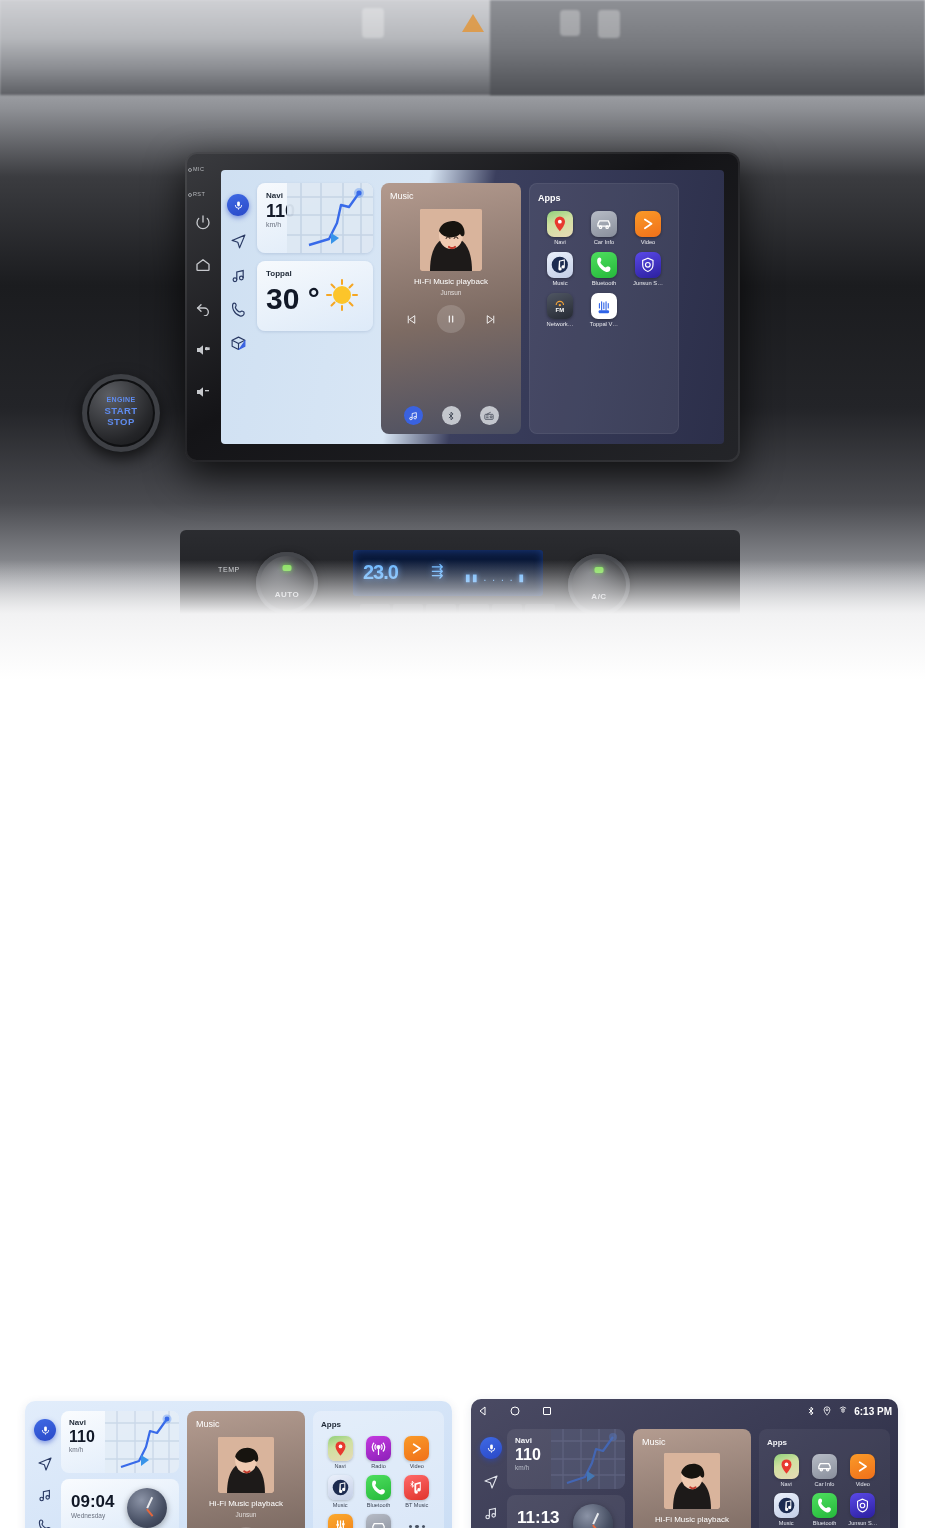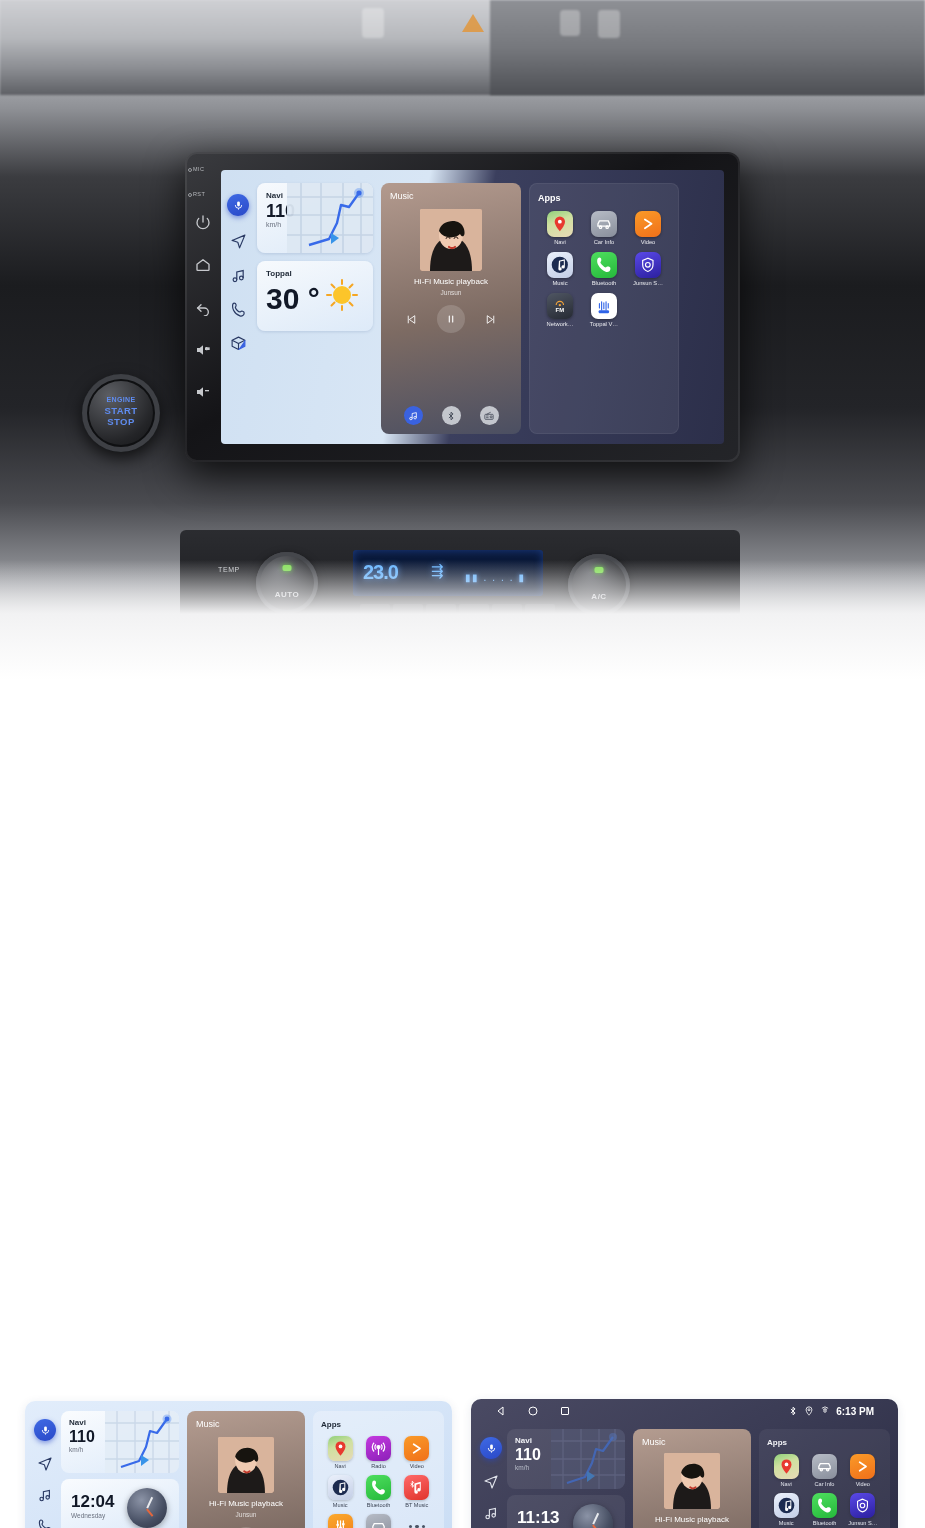--- a/index.html
+++ b/index.html
@@ -106,21 +106,21 @@
 
   
   .grid{position:absolute;left:0;top:680px;width:925px;height:848px;padding:0;}
   .panel{position:absolute;border-radius:10px;overflow:hidden;box-shadow:0 2px 10px rgba(40,60,100,.10);}
   .p-light{background:linear-gradient(160deg,#e2edfb 0%,#d3e3f7 45%,#c2d8f2 100%);}
   .p-dark{background:linear-gradient(150deg,#4a4a63 0%,#3b3c55 40%,#2f3048 70%,#353550 100%);}
 
   .pl1{left:25px;top:721px;width:427px;height:245px;}
   .pd1{left:471px;top:719px;width:427px;height:250px;}
 
-  .statusbar{height:24px;display:flex;padding:0 24px;color:#fff;}
+  .statusbar{height:24px;display:flex;padding:0 6px;color:#fff;}
   .sb-nav{display:flex;gap:20px;align-items:center;}
   .sb-nav svg{width:12px;height:12px;}
   .sb-right{margin-left:auto;display:flex;align-items:center;gap:6px;}
   .sb-right svg{width:10px;height:10px;}
   .sb-time{font-size:10px;font-weight:bold;}
 
   .home{display:flex;padding:6px 8px 8px 4px;height:calc(100% - 24px);}
   .home.nobar{height:100%;padding-top:10px;}
   .hs-rail{width:32px;display:flex;flex-direction:column;align-items:center;gap:15px;padding-top:8px;}
   .hs-rail .sb-ic{width:16px;height:16px;}
@@ -505,21 +505,21 @@
               <path d="M62 8 52 22 45 20 41 36 34 50 16 56" fill="none" stroke="#2f63e8" stroke-width="2.2" stroke-linejoin="round"></path>
               <circle cx="62" cy="8" r="4.5" fill="#3a7bf0" opacity=".35"></circle>
                 <circle cx="62" cy="8" r="2.4" fill="#2f63e8"></circle>
               <path d="M36 44 44 49 36 55z" fill="#2f8fe8"></path>
               </svg>
             <div class="c-title">Navi</div>
             <div class="c-val" style="font-size:16px;margin-top:1px;">110</div>
             <div class="c-sub">km/h</div>
           </div>
           <div class="card" style="height:58px;padding:13px 10px;">
-            <div class="c-val" style="font-size:17px;">12:04</div>
+            <div class="c-val" style="font-size:17px;">09:04</div>
             <div class="c-sub">Wednesday</div>
             <div class="clock-face"></div>
           </div>
 
         </div>
 
         <div class="col-b" style="background:linear-gradient(170deg,#b49c90,#7e6c64 55%,#4c5063);">
           <div class="mu-t">Music</div>
           <div class="art" style="top:26px;width:56px;height:56px;">
             <svg viewBox="0 0 62 62" style="width:100%;height:100%">

